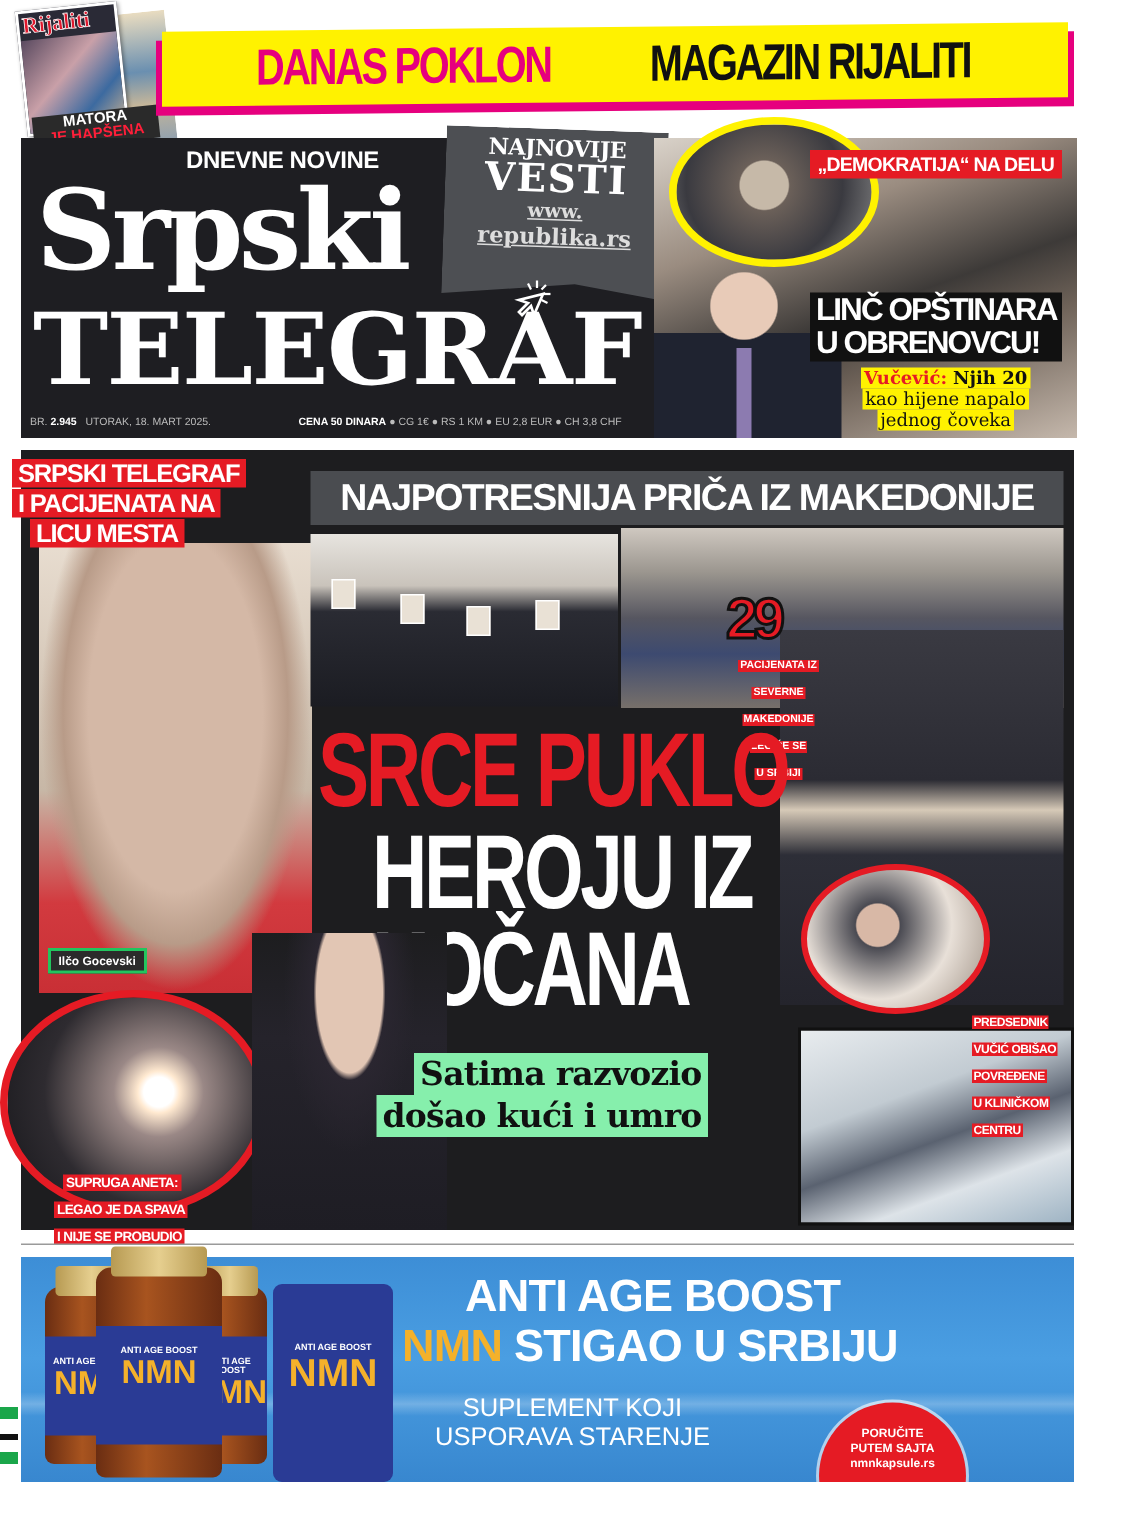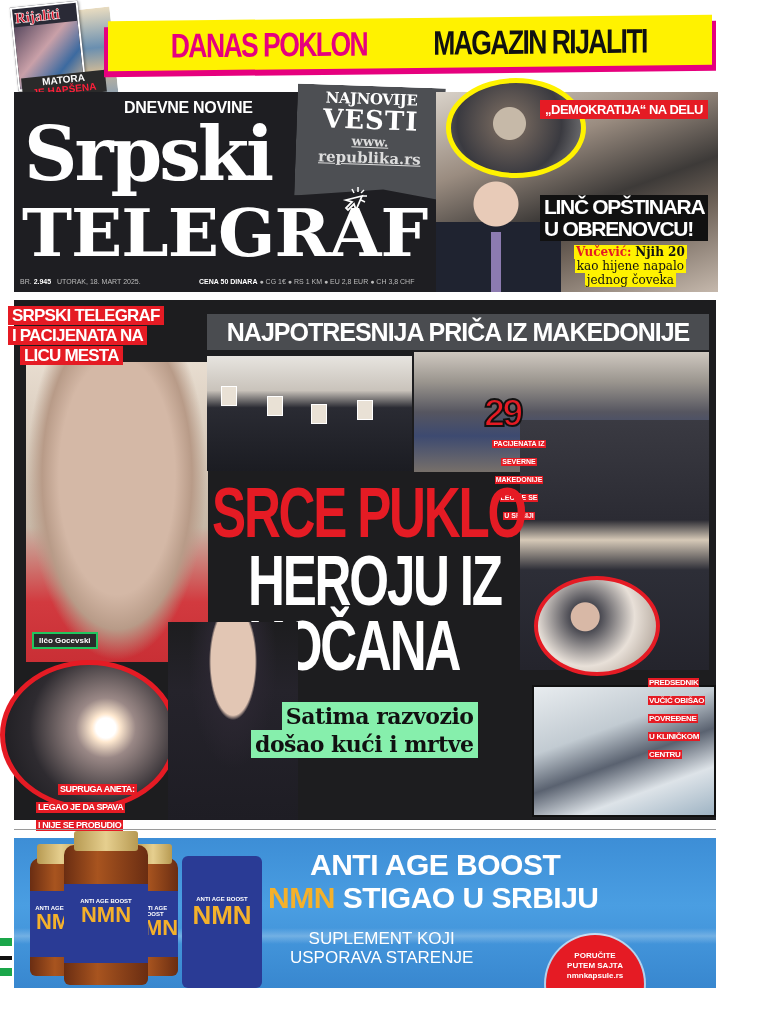--- a/index.html
+++ b/index.html
@@ -207,28 +207,28 @@
 
 <div id="headline" class="abs">
   <span class="h1">SRCE PUKLO</span>
   <span class="h2">HEROJU IZ</span>
   <span class="h3">KOČANA</span>
 </div>
 
 <div id="circle-ambulance" class="abs"></div>
 <div id="photo-wife" class="abs"></div>
 <div id="label-wife" class="abs">
-  <span style="margin-left:22px">SUPRUGA ANETA:</span><br>
+  <span style="margin-left:6px">SUPRUGA ANETA:</span><br>
   <span>LEGAO JE DA SPAVA</span><br>
   <span>I NIJE SE PROBUDIO</span>
 </div>
 
 <div id="subhead" class="abs">
   <span>Satima razvozio</span>
-  <span>došao kući i mrtve</span>
+  <span>došao kući i umro</span>
 </div>
 
 <div id="divider-line" class="abs"></div>
 
 <div id="ad-banner" class="abs">
   <div class="stripe"></div>
 </div>
 <div class="bottle abs" style="left:30px;top:858px;width:62px;height:118px;">
   <div class="cap"></div>
   <div class="label">

